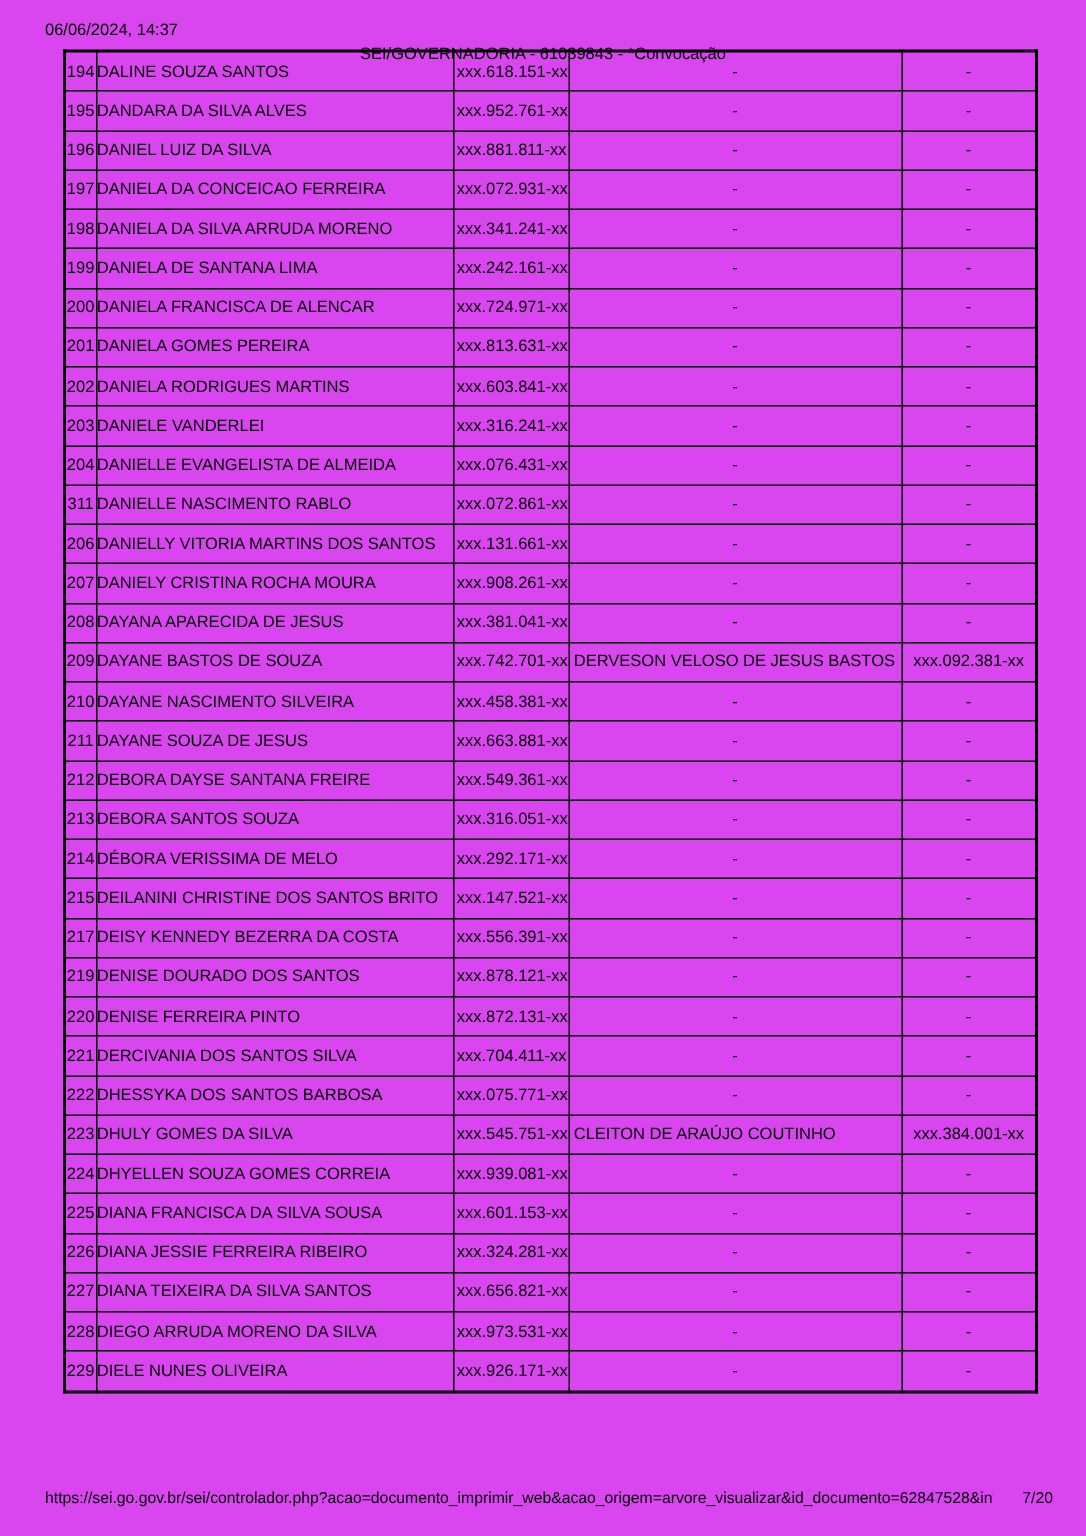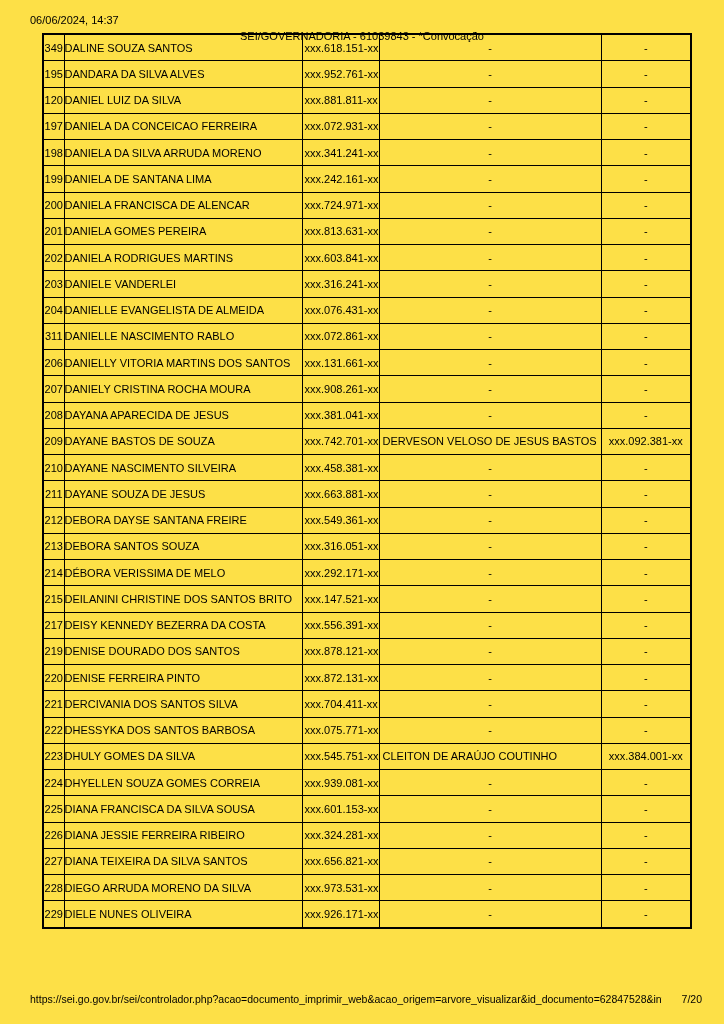--- a/index.html
+++ b/index.html
@@ -4,21 +4,21 @@
 <style>
   html, body {
     margin: 0;
     padding: 0;
     background: #ffffff;
   }
   .page {
     position: relative;
     width: 724px;
     height: 1024px;
-    background: #fde047;
+    background: #d946ef;
     color: #000000;
     font-family: "Liberation Sans", sans-serif;
     overflow: hidden;
   }
   
   .print-header {
     position: absolute;
     top: 13px;
     left: 0;
     width: 724px;
@@ -99,35 +99,35 @@
   <table class="doc-table">
     <colgroup>
       <col style="width:21px">
       <col style="width:238px">
       <col style="width:77px">
       <col style="width:222px">
       <col style="width:90px">
     </colgroup>
     <tbody>
         <tr>
-          <td class="col-num">349</td>
+          <td class="col-num">194</td>
           <td class="col-name">DALINE SOUZA SANTOS</td>
           <td class="col-cpf">xxx.618.151-xx</td>
           <td class="col-comp-name empty-dash">-</td>
           <td class="col-comp-cpf empty-dash">-</td>
         </tr>
         <tr>
           <td class="col-num">195</td>
           <td class="col-name">DANDARA DA SILVA ALVES</td>
           <td class="col-cpf">xxx.952.761-xx</td>
           <td class="col-comp-name empty-dash">-</td>
           <td class="col-comp-cpf empty-dash">-</td>
         </tr>
         <tr>
-          <td class="col-num">120</td>
+          <td class="col-num">196</td>
           <td class="col-name">DANIEL LUIZ DA SILVA</td>
           <td class="col-cpf">xxx.881.811-xx</td>
           <td class="col-comp-name empty-dash">-</td>
           <td class="col-comp-cpf empty-dash">-</td>
         </tr>
         <tr>
           <td class="col-num">197</td>
           <td class="col-name">DANIELA DA CONCEICAO FERREIRA</td>
           <td class="col-cpf">xxx.072.931-xx</td>
           <td class="col-comp-name empty-dash">-</td>

